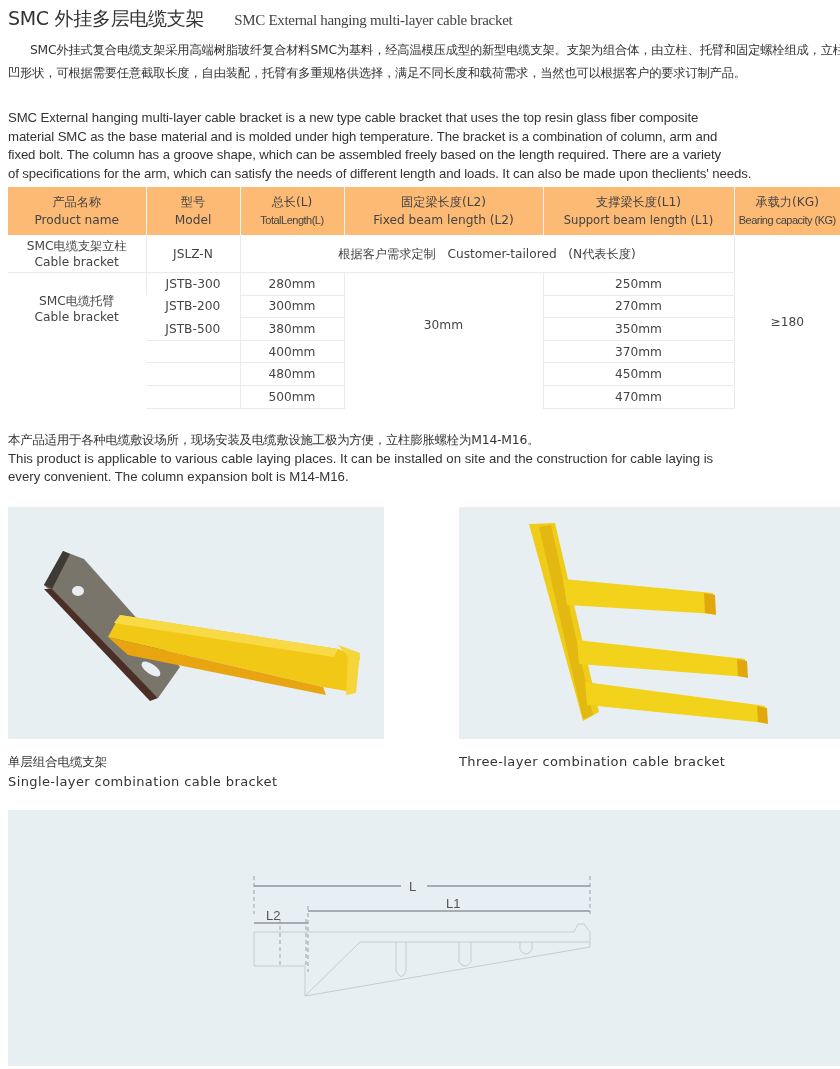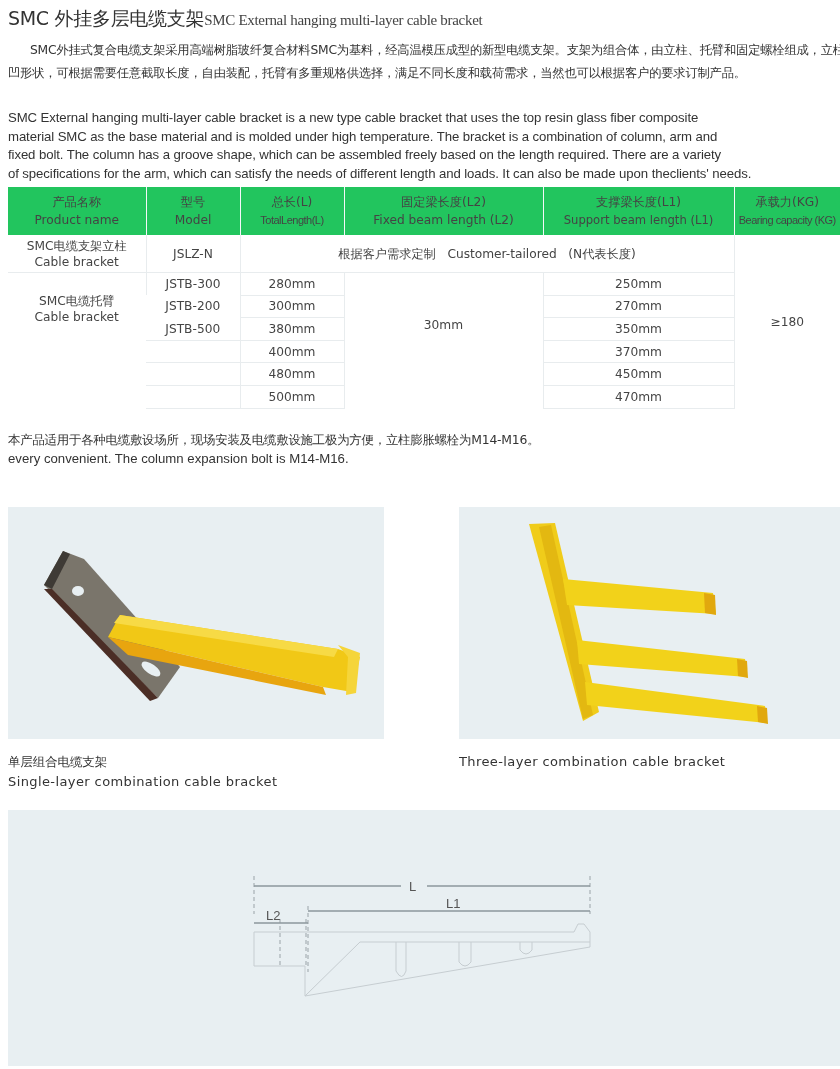--- a/index.html
+++ b/index.html
@@ -1,27 +1,27 @@
 <!DOCTYPE html>
 <html><head>
 <meta charset="utf-8">
 <style>
   html, body { margin: 0; padding: 0; background: #ffffff; }
   body { width: 840px; height: 1069px; overflow: hidden; position: relative;
          font-family: "DejaVu Sans", "Liberation Sans", sans-serif; color: #333; }
   .title { position: absolute; left: 8px; top: 6px; font-size: 19px; color: #333; white-space: nowrap; letter-spacing: -0.3px; }
   .title .cn { font-family: "DejaVu Sans", sans-serif; font-size: 19px; }
-  .title .en { font-family: "Liberation Serif", "DejaVu Serif", serif; font-size: 15px; color: #444; }
+  .title .en { font-family: "Liberation Serif", "DejaVu Serif", serif; font-size: 15px; color: #444; margin-left: 30px; }
   .para-cn { position: absolute; left: 8px; top: 39px; width: 860px; font-size: 12.3px; line-height: 23px; color: #333; white-space: normal; letter-spacing: -0.2px; }
   .para-cn .indent { display: inline-block; width: 22px; }
   .para-en { position: absolute; left: 8px; top: 109px; width: 880px; font-family: "Liberation Sans", sans-serif; font-size: 13.2px; line-height: 18.5px; color: #333; letter-spacing: -0.1px; }
   .para-en div { white-space: nowrap; }
 
   table.spec { position: absolute; left: 8px; top: 187px; width: 832px; border-collapse: collapse; table-layout: fixed; font-size: 12.2px; color: #444; }
-  table.spec th { background: #22c55e; font-weight: normal; height: 48px; padding: 0; text-align: center; line-height: 18px; border-left: 1px solid #f4f7f9; }
+  table.spec th { background: #fdba74; font-weight: normal; height: 48px; padding: 0; text-align: center; line-height: 18px; border-left: 1px solid #f4f7f9; }
   table.spec th:first-child { border-left: none; }
   table.spec td { text-align: center; padding: 0; height: 21.6px; border-top: 1px solid #e8ecee; border-left: 1px solid #e8ecee; line-height: 16px; }
   table.spec tr td:first-child { border-left: none; }
   table.spec tr.r1 td { height: 37px; border-top: none; }
   table.spec tr.last td { border-bottom: 1px solid #e8ecee; }
   .narrow { font-family: "Liberation Sans", sans-serif; font-size: 11px; letter-spacing: -0.5px; }
 
   .note-cn { position: absolute; left: 8px; top: 432px; font-size: 12.4px; color: #333; white-space: nowrap; letter-spacing: -0.2px; }
   .note-en { position: absolute; left: 8px; top: 450px; font-family: "Liberation Sans", sans-serif; font-size: 13.2px; line-height: 18px; color: #333; }
   .note-en div { white-space: nowrap; }
@@ -135,20 +135,21 @@
     <tr class="last">
       <td></td>
       <td>500mm</td>
       <td>470mm</td>
     </tr>
   </tbody>
 </table>
 
 <div class="note-cn">本产品适用于各种电缆敷设场所，现场安装及电缆敷设施工极为方便，立柱膨胀螺栓为M14-M16。</div>
 <div class="note-en">
+  <div>This product is applicable to various cable laying places. It can be installed on site and the construction for cable laying is</div>
   <div>every convenient. The column expansion bolt is M14-M16.</div>
 </div>
 
 <div class="photo photo1">
   <svg width="376" height="232" viewBox="0 0 376 232">
 
     <polygon points="55,44 76,52 172,160 150,191 36,78" fill="#7a756b"></polygon>
     <polygon points="36,78 55,44 62,47 44,82" fill="#3e3a35"></polygon>
     <polygon points="44,82 150,191 142,194 36,82" fill="#4b2e26"></polygon>
     <ellipse cx="70" cy="84" rx="6" ry="5" fill="#e8eff2"></ellipse>

